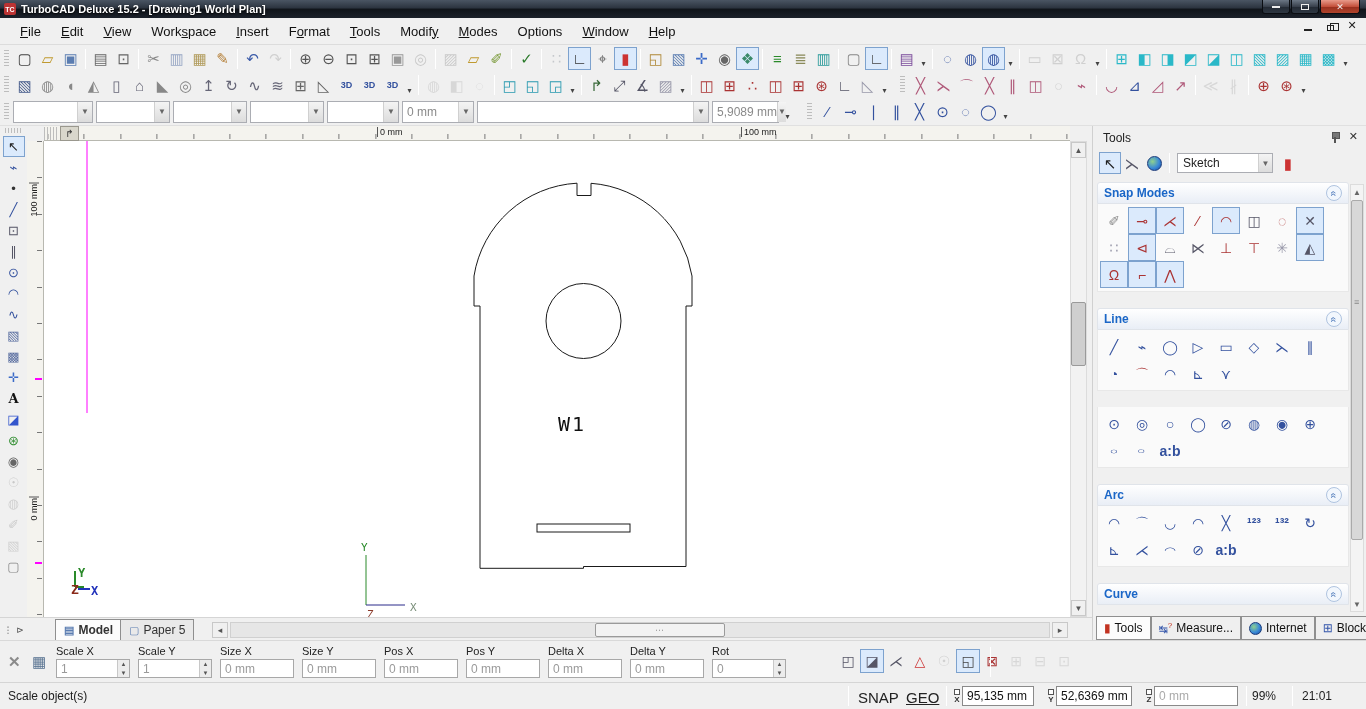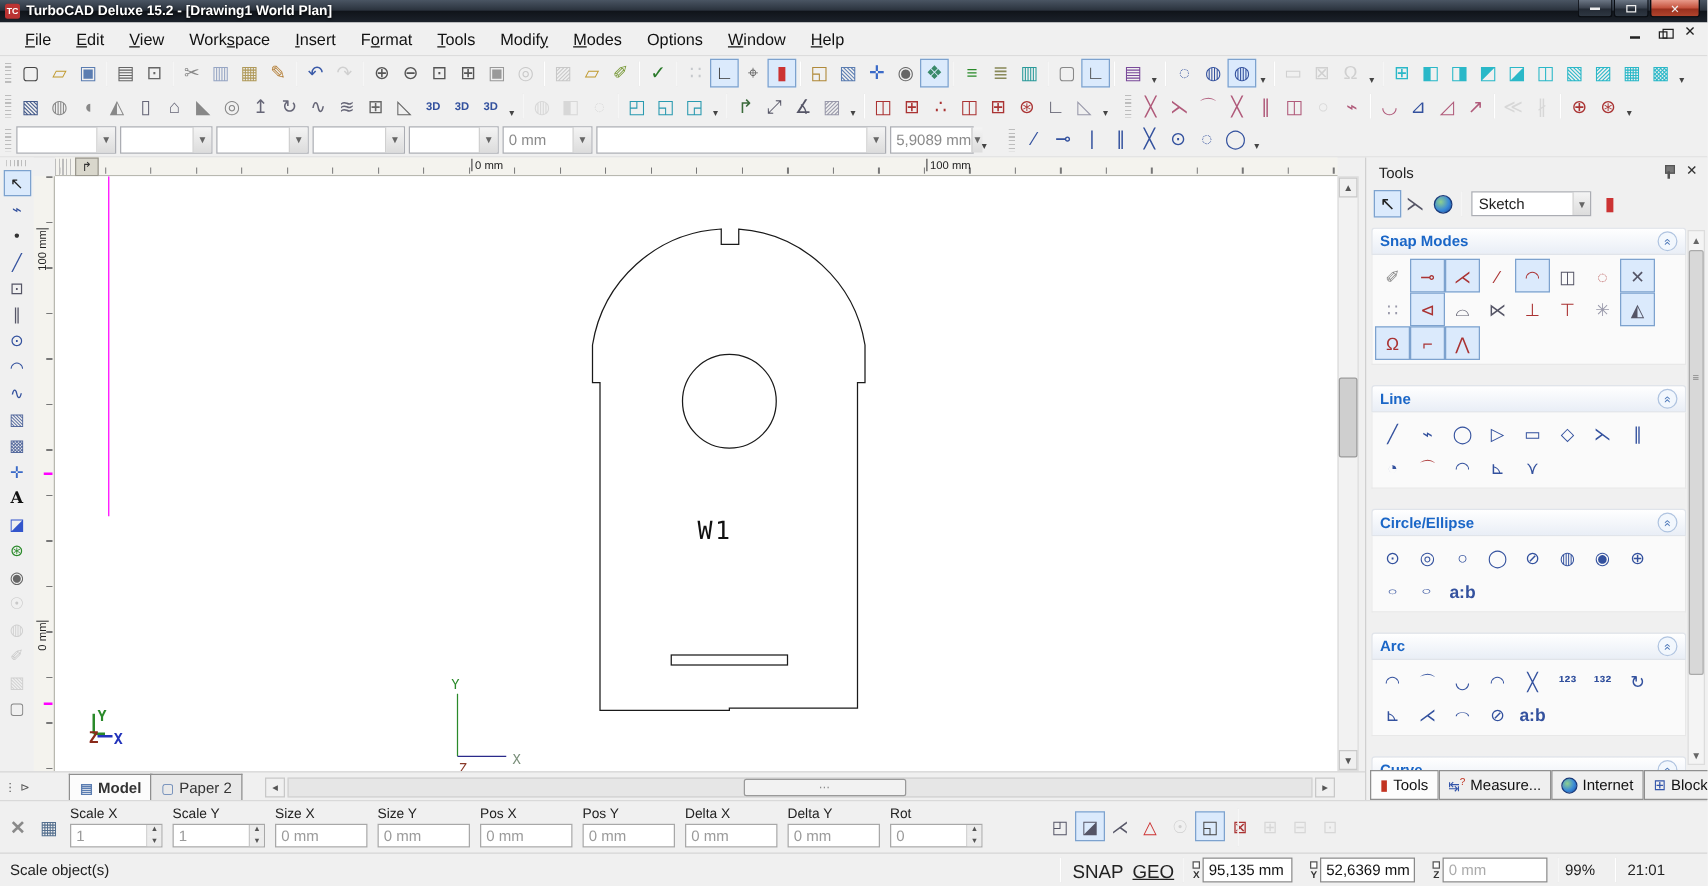--- a/index.html
+++ b/index.html
@@ -498,21 +498,21 @@
 
 <div class="abs" id="sheetrow">
   <span class="dockbtn" style="left:2px;">⋮</span>
   <span class="dockbtn" style="left:14px;">⊳</span>
   <div class="sheet-tab active" style="left:55px;">
     <span class="sheet-ic">▤</span>
     <span>Model</span>
   </div>
   <div class="sheet-tab" style="left:120px;">
     <span class="sheet-ic">▢</span>
-    <span>Paper 2</span>
+    <span>Paper 5</span>
   </div>
   <span class="harrow" style="left:212px;">◂</span>
   <div id="hscroll-track">
     <div id="hthumb">⋯</div>
   </div>
   <span class="harrow" style="left:1052px;">▸</span>
 </div>
 
 <div class="abs" id="rpanel">
   <span id="rpanel-title">Tools</span>
@@ -579,26 +579,20 @@
           <span class="tbi" style="color: rgb(51, 81, 158);">⋋</span>
           <span class="tbi" style="color: rgb(51, 81, 158);">∥</span>
           <span class="tbi" style="color: rgb(51, 81, 158);">◔</span>
           <span class="tbi" style="color: rgb(170, 51, 51);">⌒</span>
           <span class="tbi" style="color: rgb(51, 81, 158);">◠</span>
           <span class="tbi" style="color: rgb(51, 81, 158);">⊾</span>
           <span class="tbi" style="color: rgb(51, 81, 158);">⋎</span>
         </div>
     </div>
     <div class="section">
-      <div class="sec-h">
-        <span class="slabel">Circle/Ellipse</span>
-        <span class="chev">
-            <i>«</i>
-          </span>
-      </div>
       <div class="sec-body">
           <span class="tbi" style="color: rgb(51, 81, 158);">⊙</span>
           <span class="tbi" style="color: rgb(51, 81, 158);">◎</span>
           <span class="tbi" style="color: rgb(51, 81, 158);">○</span>
           <span class="tbi" style="color: rgb(51, 81, 158);">◯</span>
           <span class="tbi" style="color: rgb(51, 81, 158);">⊘</span>
           <span class="tbi" style="color: rgb(51, 81, 158);">◍</span>
           <span class="tbi" style="color: rgb(51, 81, 158);">◉</span>
           <span class="tbi" style="color: rgb(51, 81, 158);">⊕</span>
           <span class="tbi squash" style="color: rgb(51, 81, 158);">○</span>

